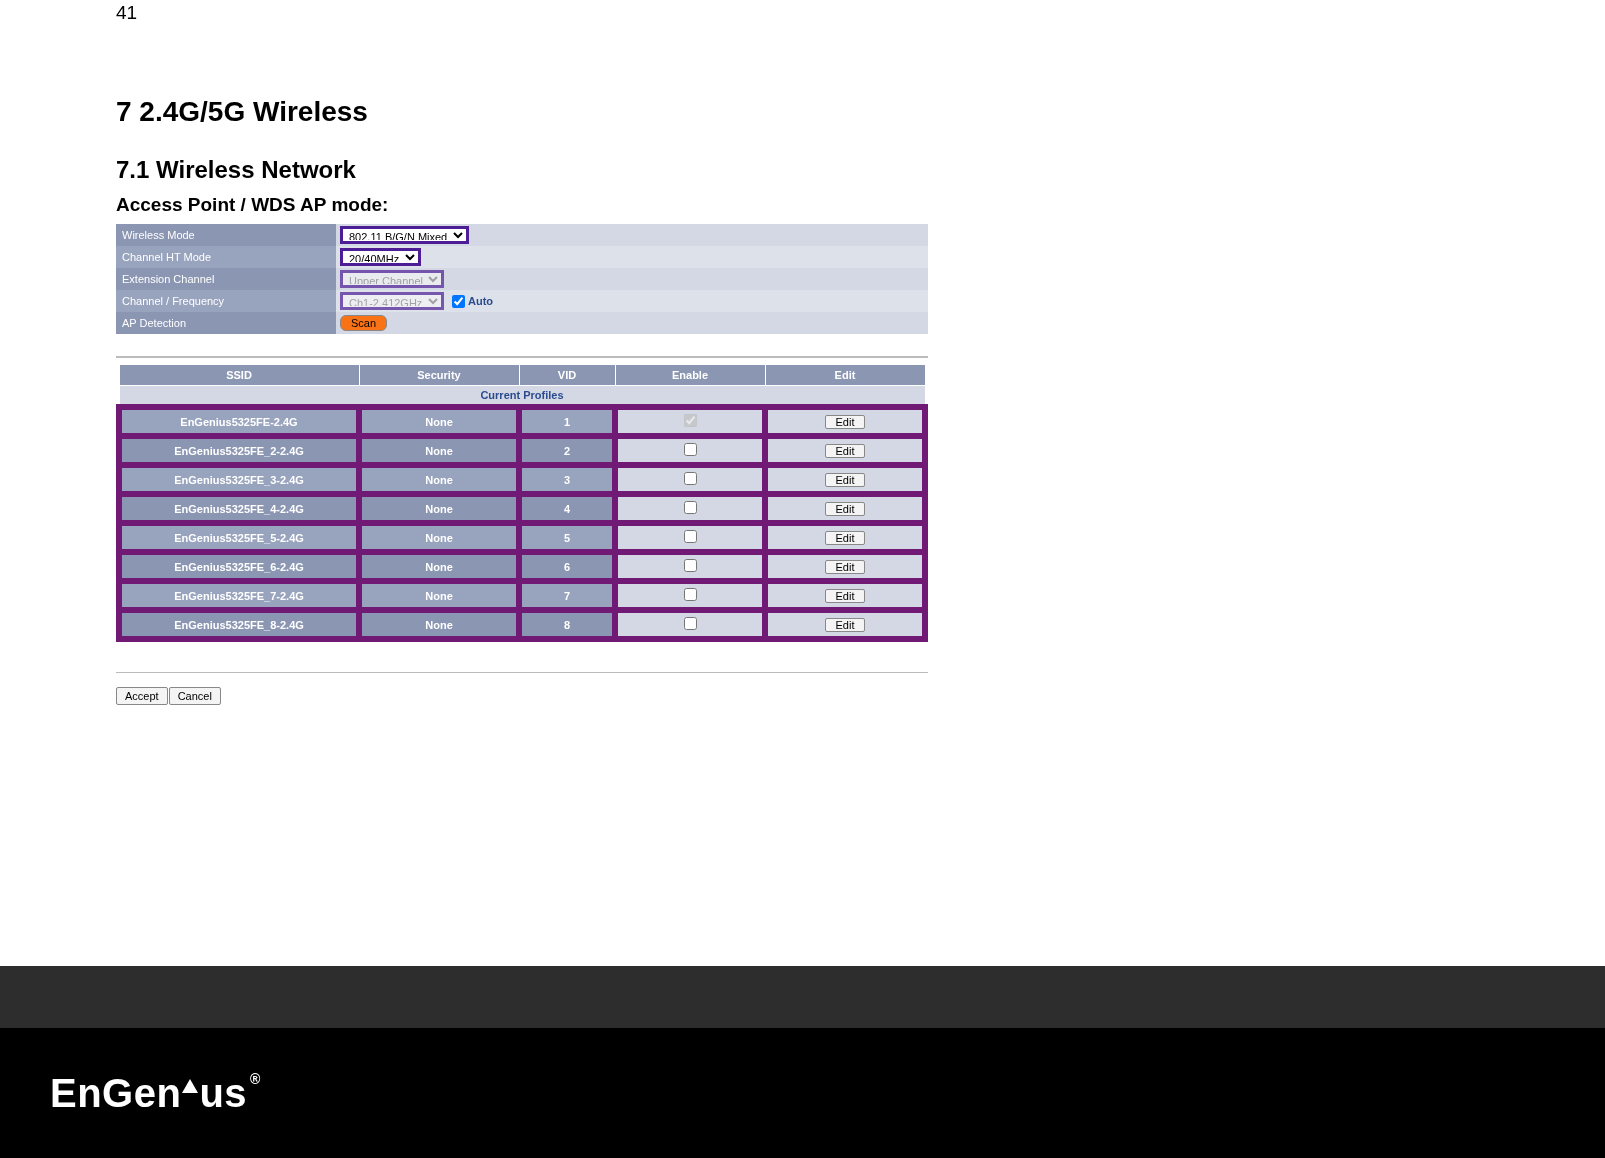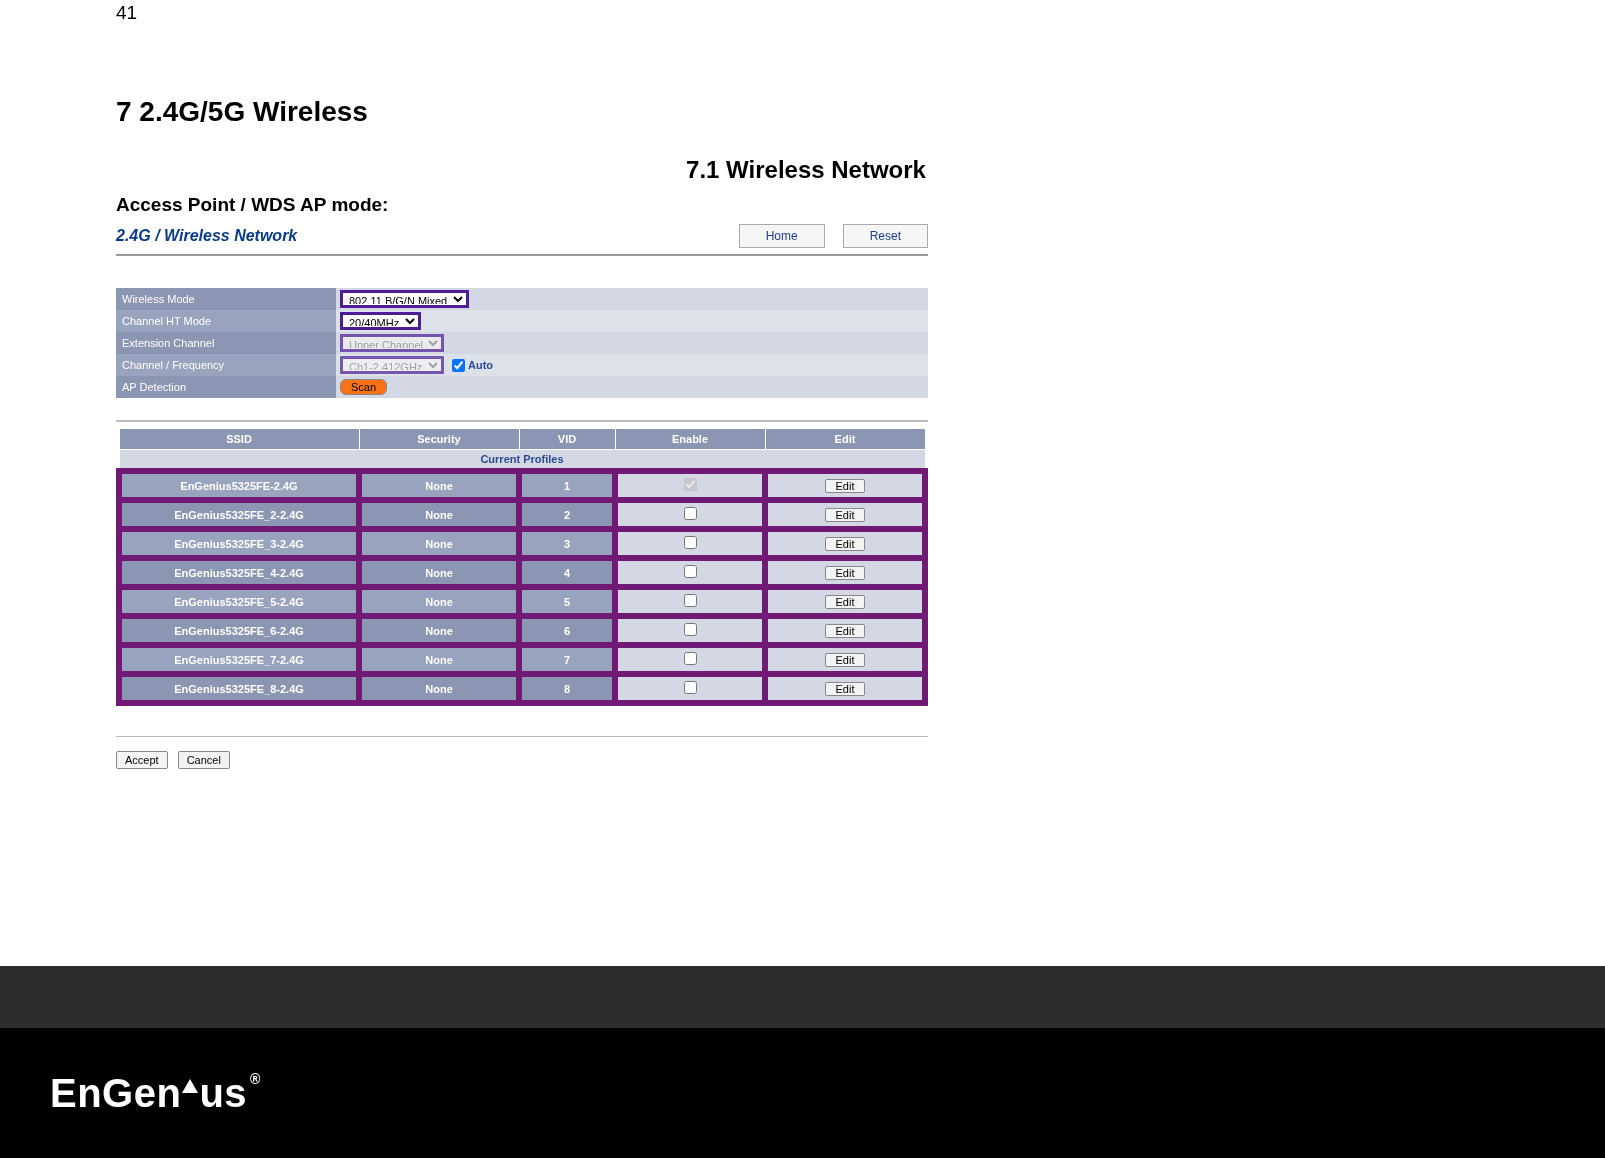--- a/index.html
+++ b/index.html
@@ -27,21 +27,20 @@
       font-size: 28px;
       font-weight: bold;
       color: #000;
       margin-bottom: 28px;
     }
     .h2 {
       font-size: 24px;
       font-weight: bold;
       color: #000;
       margin-bottom: 10px;
-      text-align: center;
     }
     .intro {
       font-size: 19px;
       color: #000;
       margin-bottom: 6px;
     }
     .subhead {
       font-size: 19px;
       font-weight: bold;
       color: #000;
@@ -193,21 +192,21 @@
       padding: 0 10px;
       border: 1px solid #888;
       background: #f4f4f4;
       border-radius: 2px;
       cursor: pointer;
     }
     .chk { width: 13px; height: 13px; }
     .bottom-btns {
       margin-top: 30px;
       display: flex;
-      gap: 10px;
+      gap: 1px;
       border-top: 1px solid #bbb;
       padding-top: 14px;
     }
     .bottom-btns button {
       font-size: 11px;
       padding: 2px 8px;
       border: 1px solid #888;
       background: #f4f4f4;
       border-radius: 2px;
       cursor: pointer;
@@ -260,27 +259,20 @@
 <body>
 
 <div class="page-num">41</div>
 
 <div class="content">
   <div class="h1">7  2.4G/5G Wireless</div>
   <div class="h2">7.1   Wireless Network</div>
   <div class="subhead">Access Point / WDS AP mode:</div>
 
   <div class="panel">
-    <div class="panel-header">
-      <div class="panel-title">2.4G / Wireless Network</div>
-      <div class="panel-actions">
-        <button class="top-btn">Home</button>
-        <button class="top-btn">Reset</button>
-      </div>
-    </div>
 
     <div class="settings">
       <div class="setting-row">
         <div class="label-cell">Wireless Mode</div>
         <div class="value-cell">
           <select class="sel">
             <option>802.11 B/G/N Mixed</option>
           </select>
         </div>
       </div>

